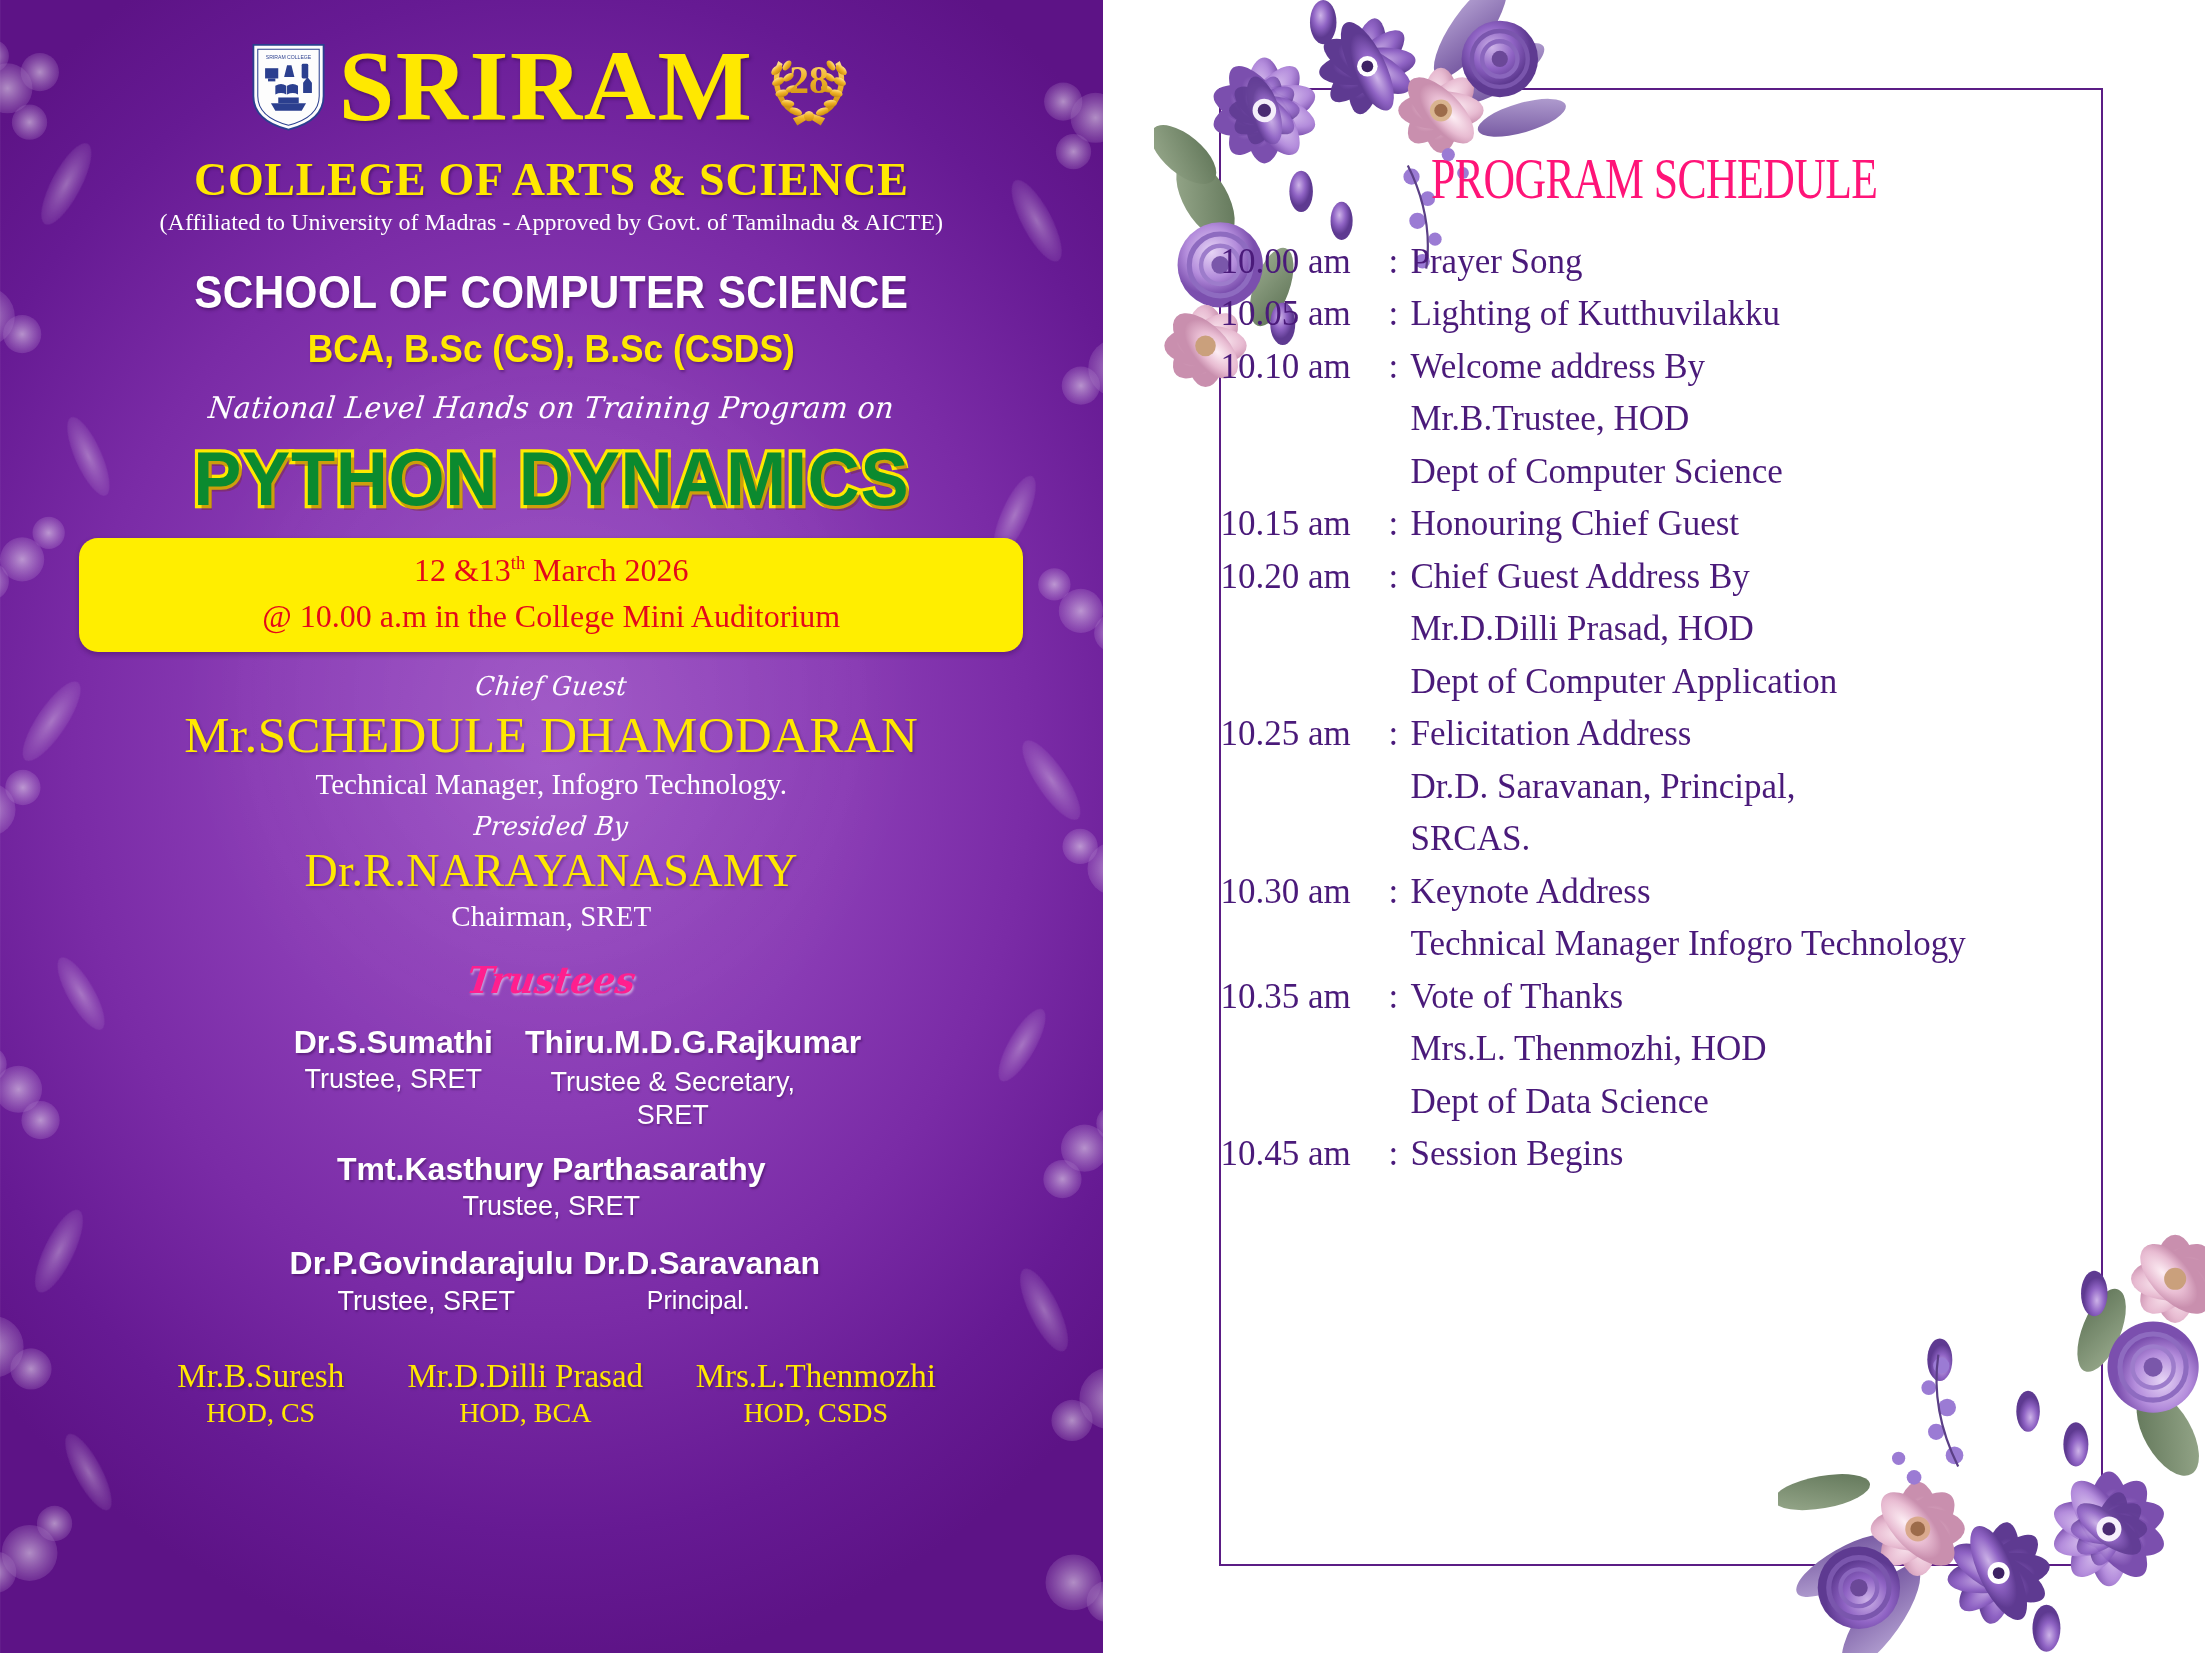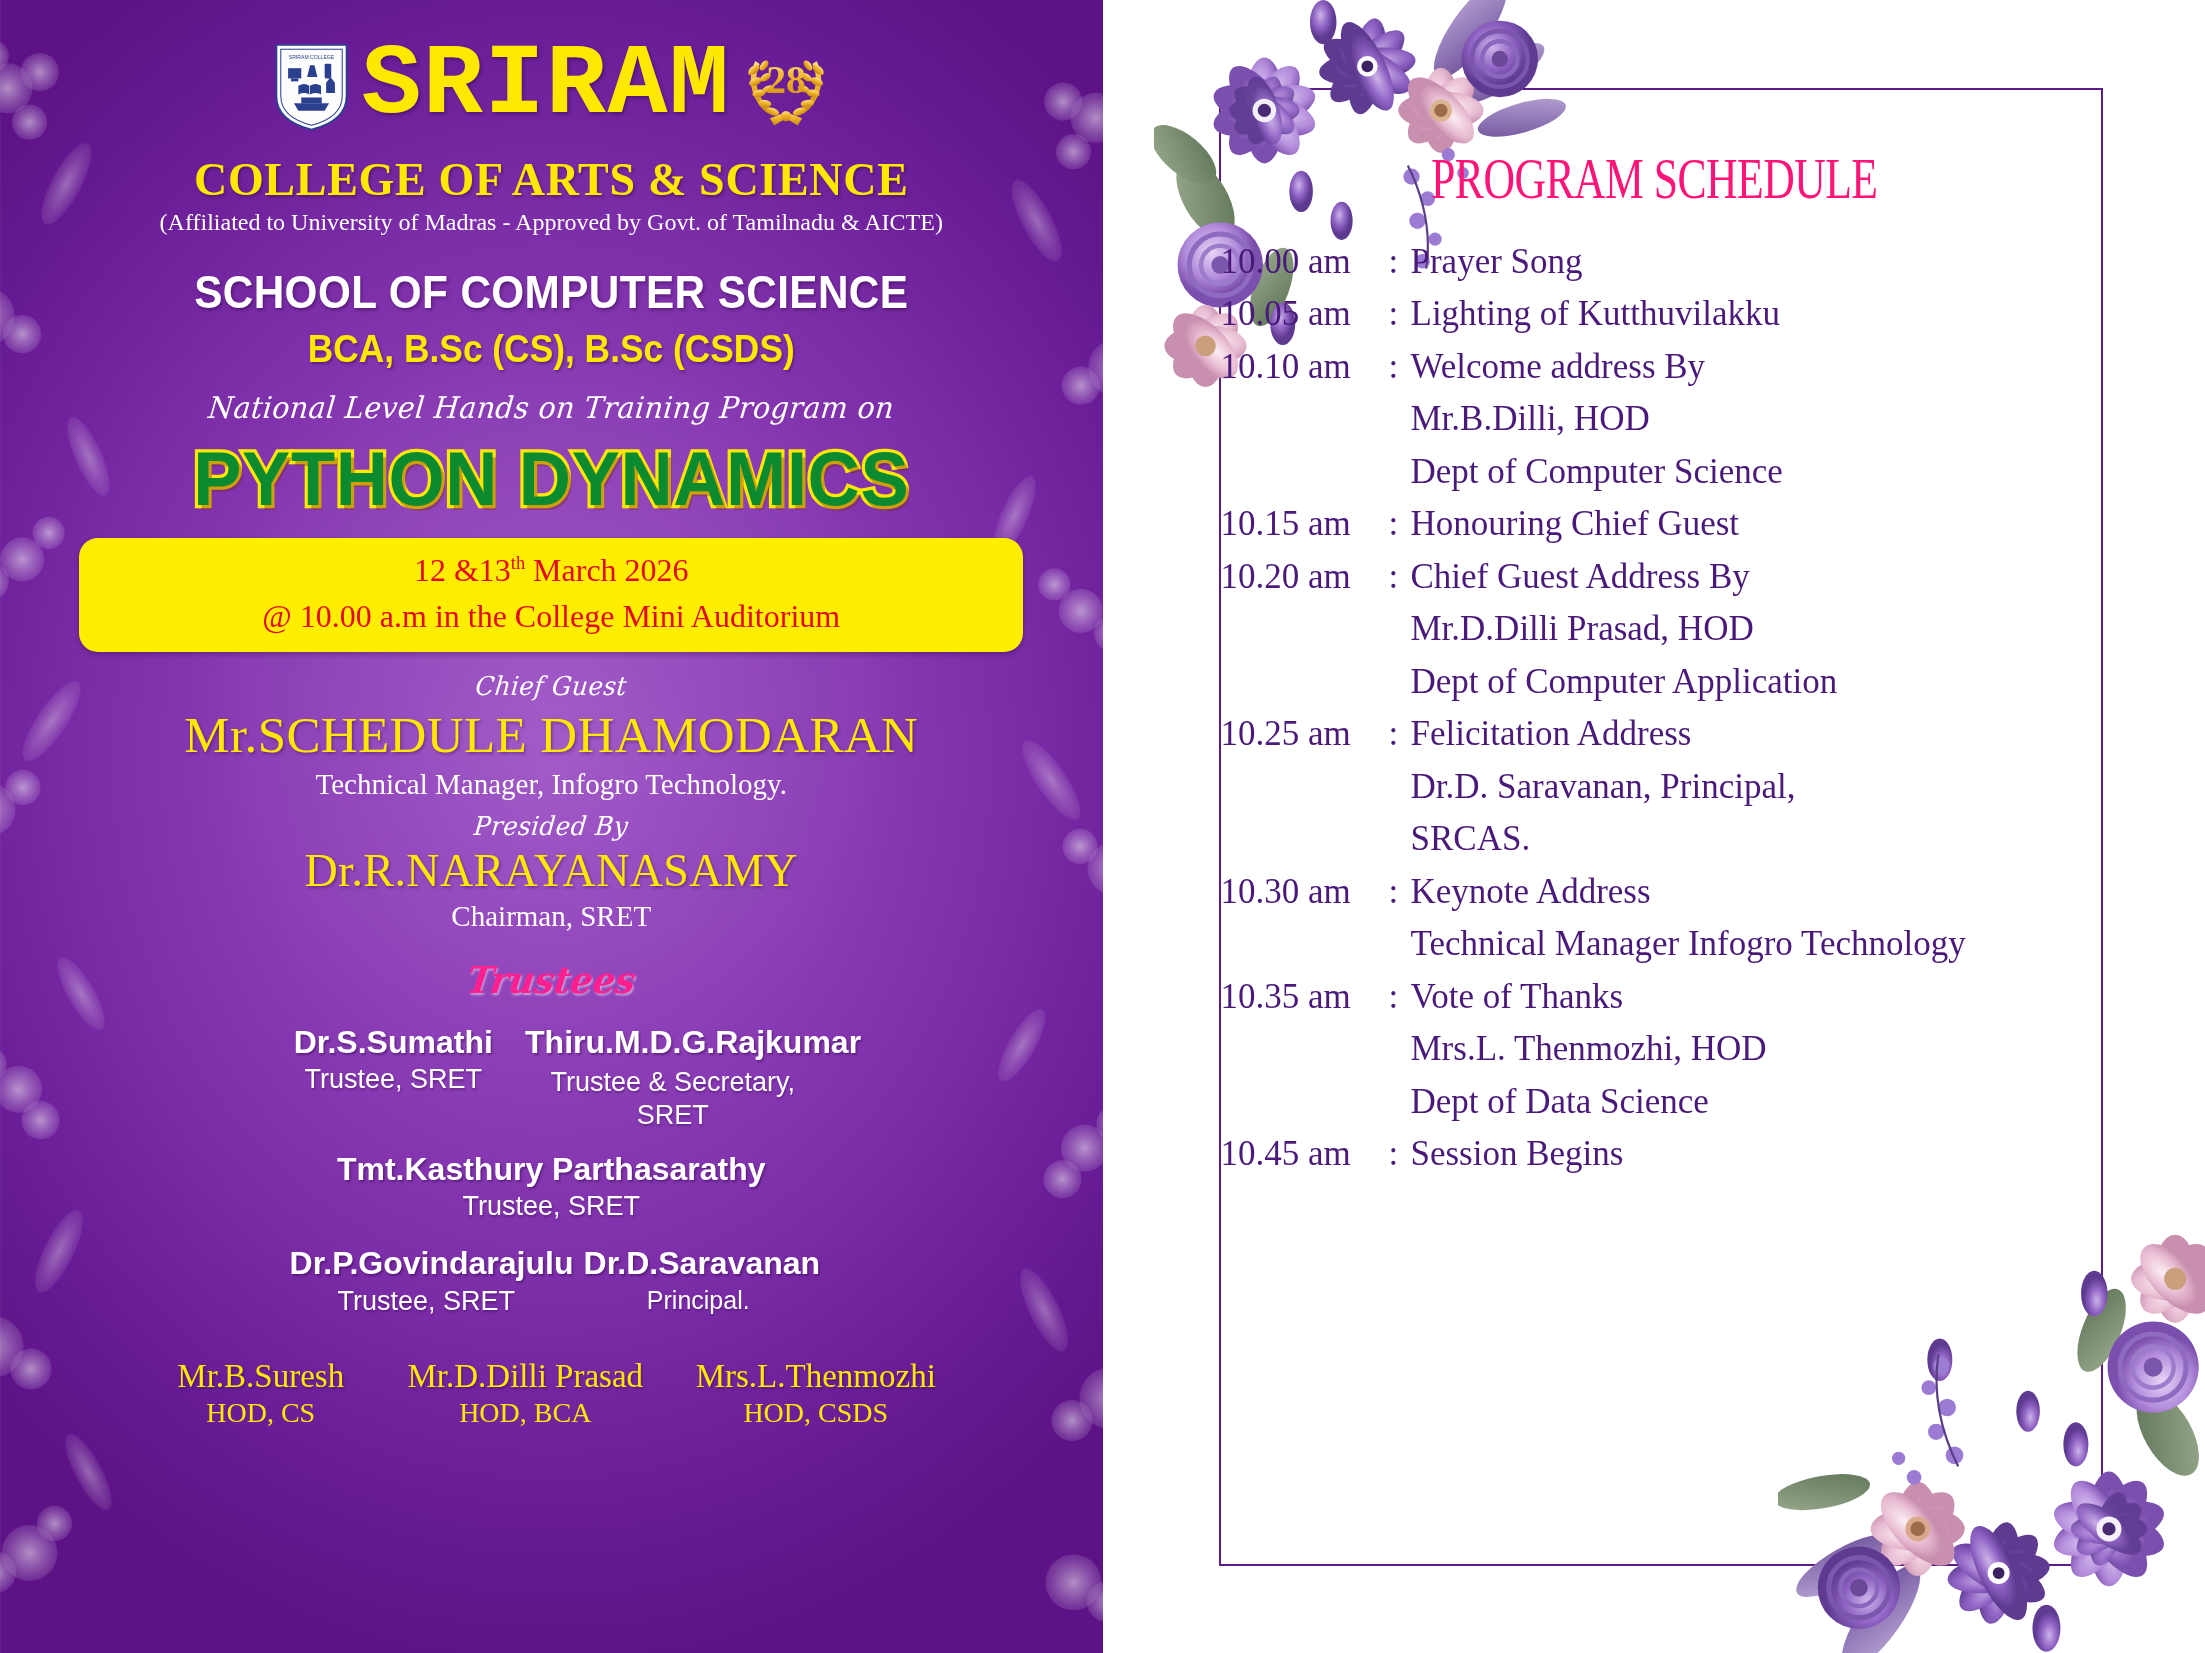--- a/index.html
+++ b/index.html
@@ -26,21 +26,21 @@
   .lp-flora { position:absolute; top:0; bottom:0; width:184px; pointer-events:none; opacity:.55; }
   .lp-flora.l { left:-22px; }
   .lp-flora.r { right:-22px; transform:scaleX(-1); }
 
   .left-inner { position:relative; z-index:5; padding:34px 66px 0; text-align:center; }
 
   
   .brandrow { display:flex; align-items:center; justify-content:center; gap:10.3px; margin-top:4.4px; }
   .crest { width:79px; height:93px; flex:0 0 auto; }
   .sriram {
-    font-family:Liberation Mono, monospace; font-weight:bold; font-size:100px;
+    font-family:Liberation Serif, serif; font-weight:bold; font-size:100px;
     color:#ffe800; letter-spacing:1.5px; line-height:.96;
     text-shadow:1.5px 2.2px 3.7px rgba(40,0,60,.45);
   }
   .emblem28 { width:88px; height:82px; flex:0 0 auto; margin-left:1.5px; }
   .cas {
     font-family:Liberation Serif, serif; font-weight:bold; font-size:46px;
     color:#ffe800; letter-spacing:0.7px; margin-top:22px; line-height:1.05;
     text-shadow:1.5px 1.5px 2.9px rgba(40,0,60,.4);
   }
   .addr { color:#ffffff; font-size:24px; line-height:1.34; margin-top:10.3px; }
@@ -508,21 +508,21 @@
         <div class="sline">
           <span class="stime">10.05 am</span>
           <span class="ssep">:</span>
           <span>Lighting of Kutthuvilakku</span>
         </div>
         <div class="sline">
           <span class="stime">10.10 am</span>
           <span class="ssep">:</span>
           <span>Welcome address By</span>
         </div>
-        <div class="scont">Mr.B.Dilli, HOD</div>
+        <div class="scont">Mr.B.Trustee, HOD</div>
         <div class="scont">Dept of Computer Science</div>
         <div class="sline">
           <span class="stime">10.15 am</span>
           <span class="ssep">:</span>
           <span>Honouring Chief Guest</span>
         </div>
         <div class="sline">
           <span class="stime">10.20 am</span>
           <span class="ssep">:</span>
           <span>Chief Guest Address By</span>

